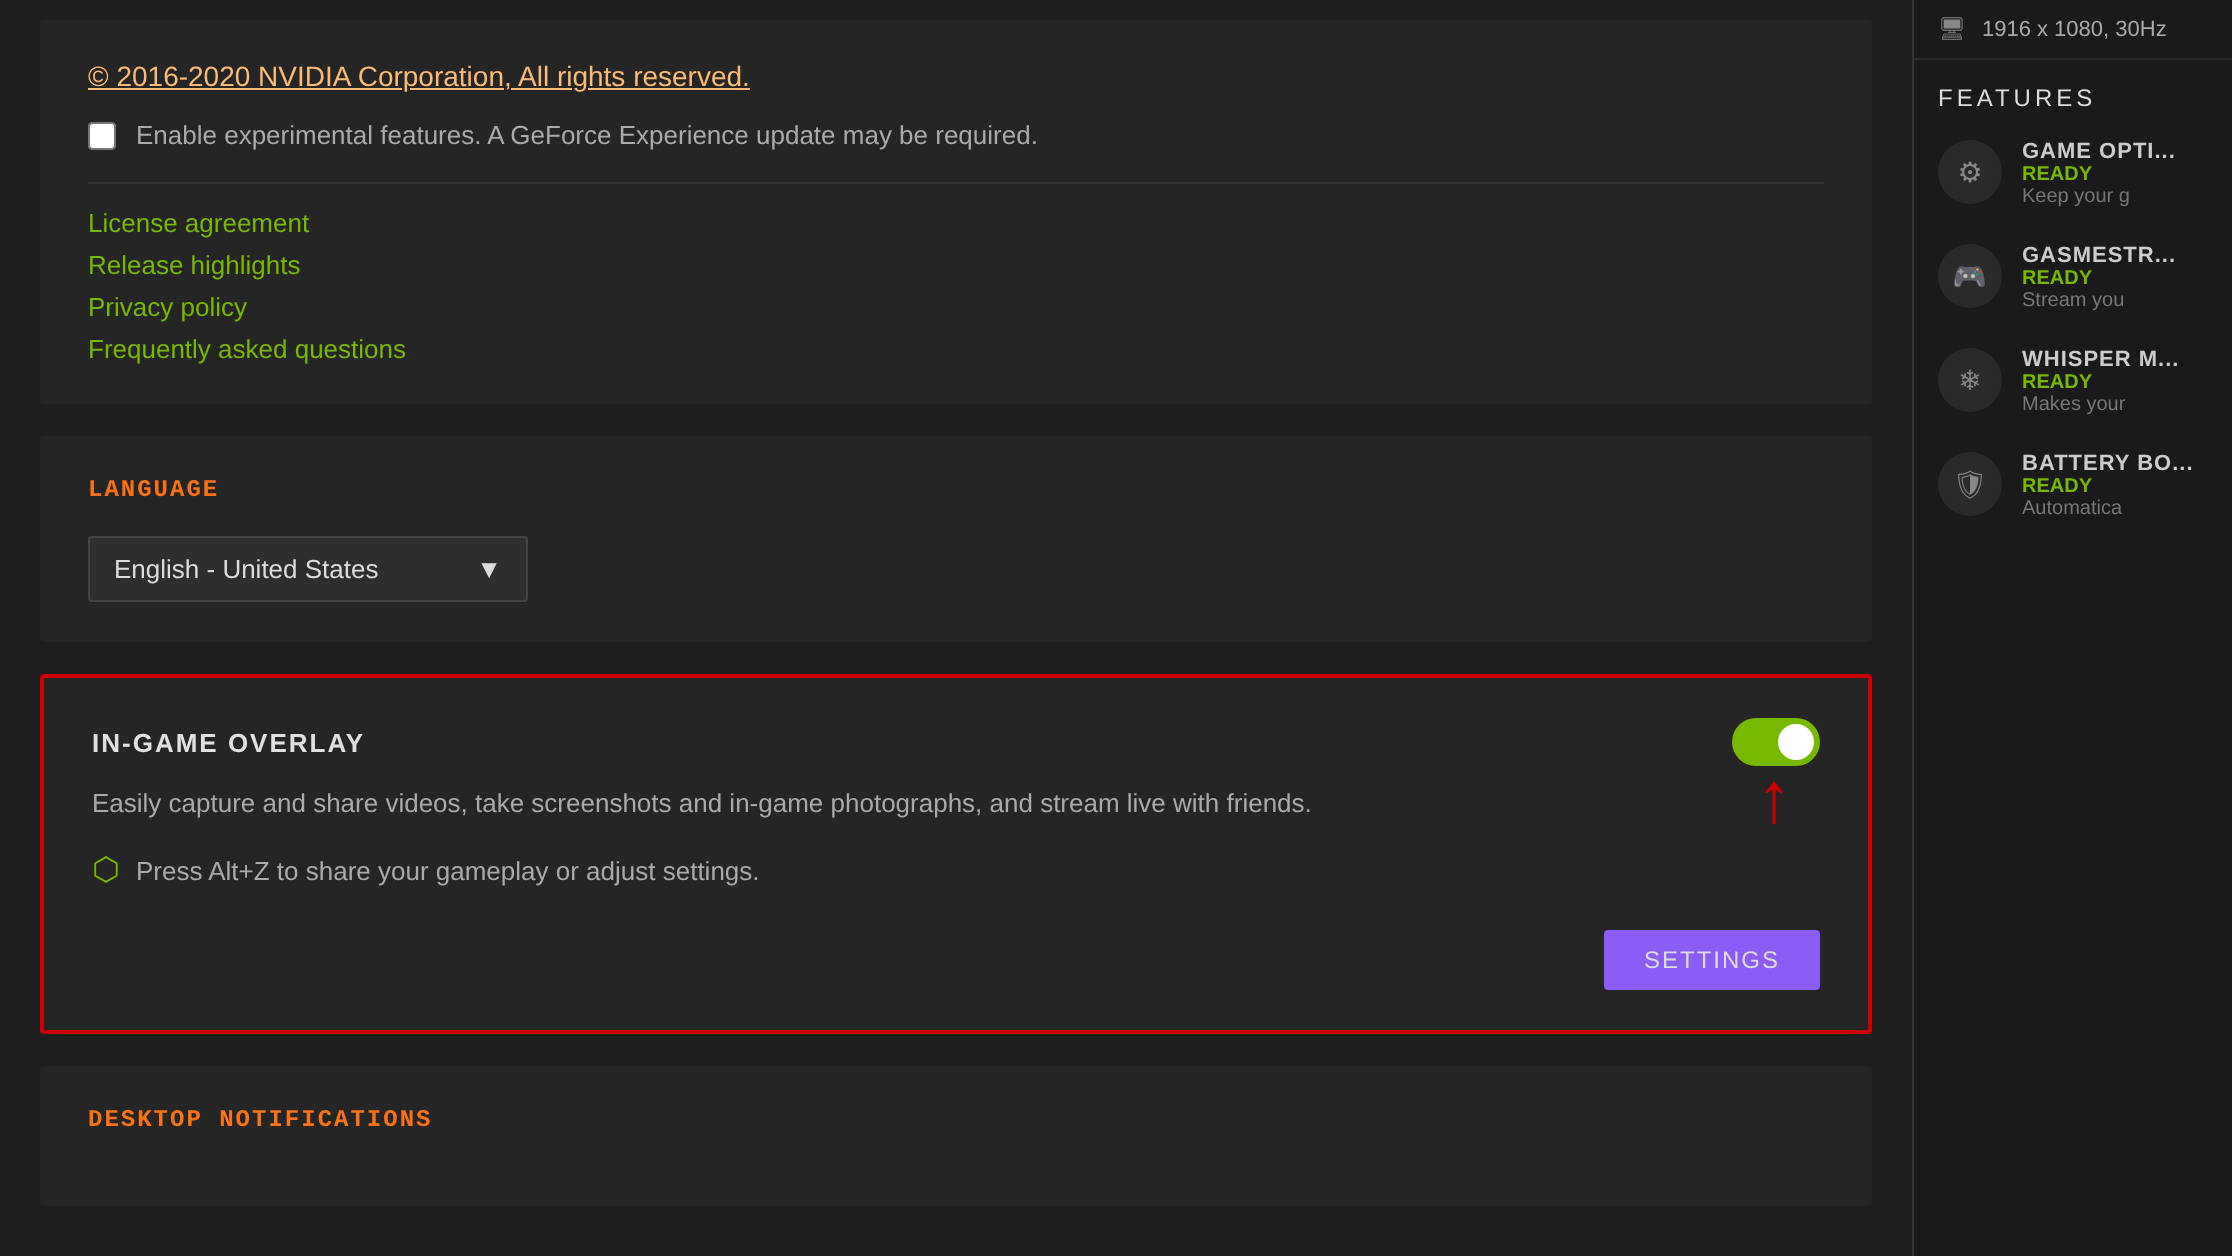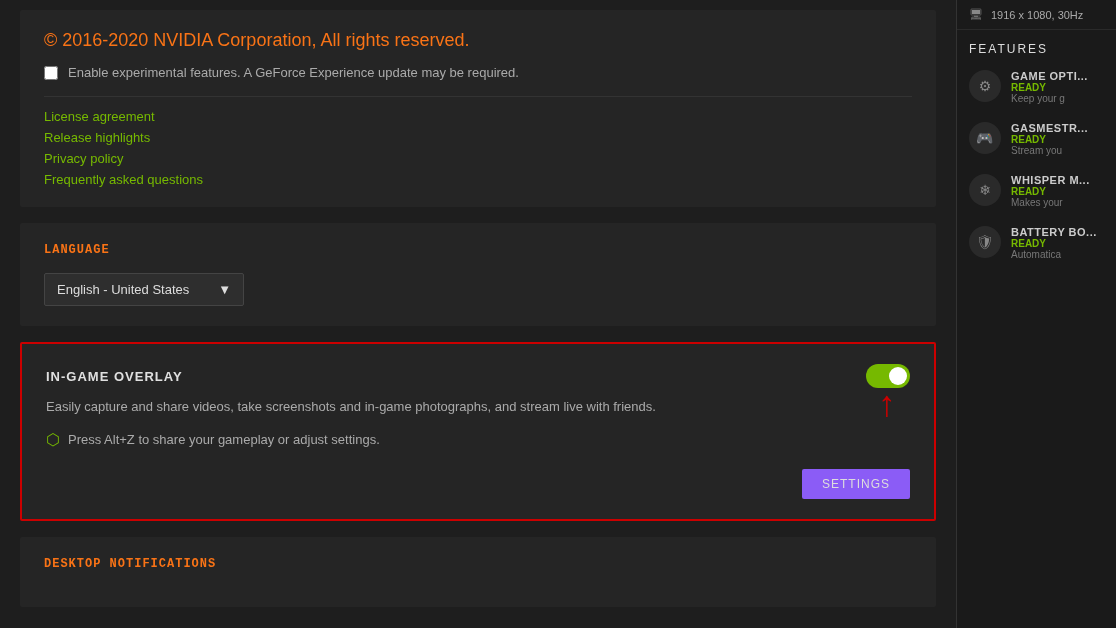--- a/index.html
+++ b/index.html
@@ -23,23 +23,24 @@
     }
 
     .section {
       background-color: #252525;
       margin: 0 20px 16px 20px;
       padding: 20px 24px;
       border-radius: 2px;
     }
 
     .copyright-text {
-      color: #f97316;
-      font-size: 18px;
+      color: #fdba74;
+      font-size: 14px;
       margin-bottom: 14px;
+      text-decoration: underline;
     }
 
     .checkbox-row {
       display: flex;
       align-items: center;
       gap: 10px;
       margin-bottom: 16px;
     }
 
     .checkbox-row input[type="checkbox"] {
@@ -82,21 +83,21 @@
       font-family: Liberation Mono, monospace;
     }
 
     .language-dropdown {
       display: flex;
       align-items: center;
       background-color: #2e2e2e;
       border: 1px solid #444;
       border-radius: 2px;
       padding: 8px 12px;
-      width: 200px;
+      width: 220px;
       cursor: pointer;
       justify-content: space-between;
     }
 
     .language-dropdown span {
       color: #ddd;
       font-size: 13px;
     }
 
     .dropdown-arrow {

